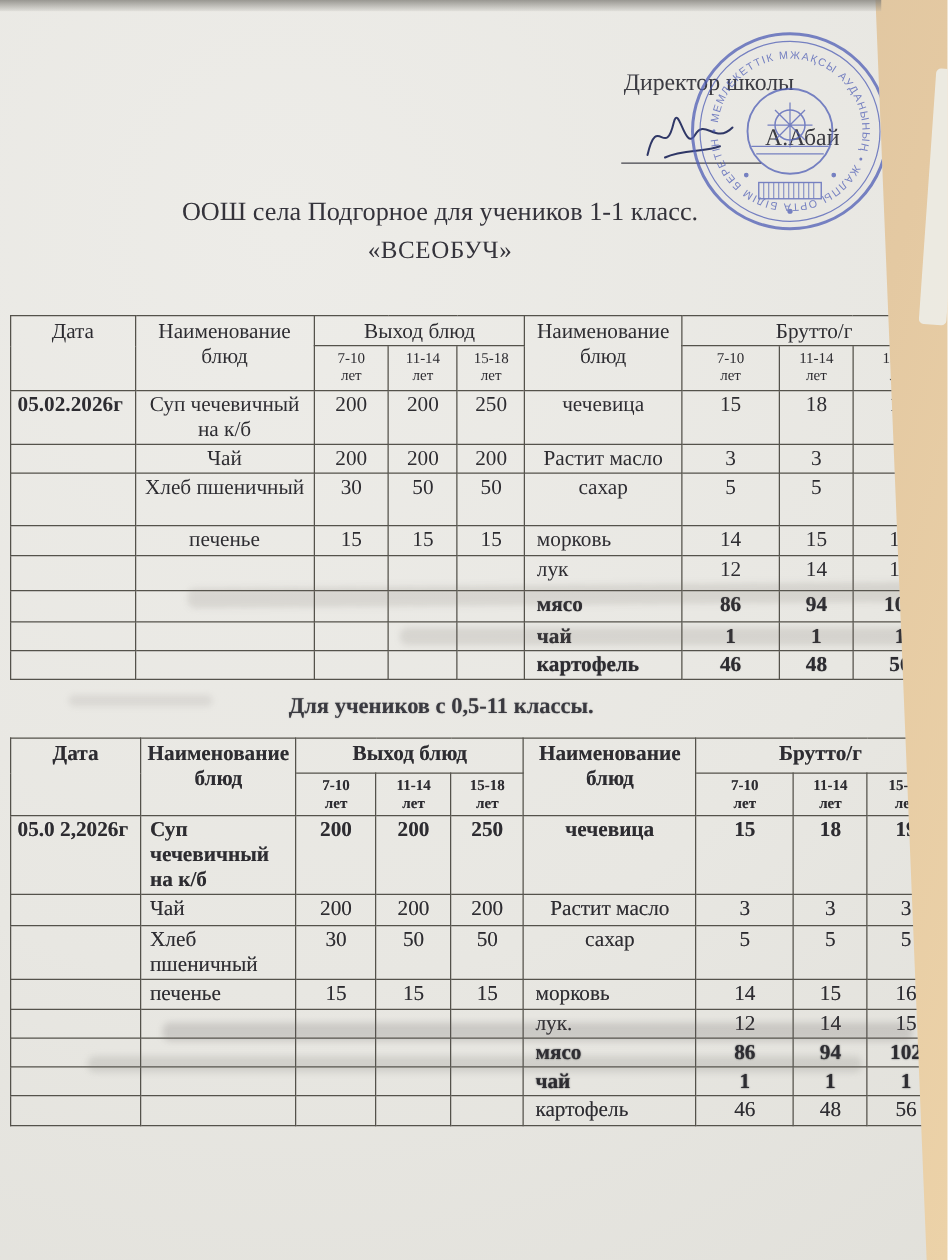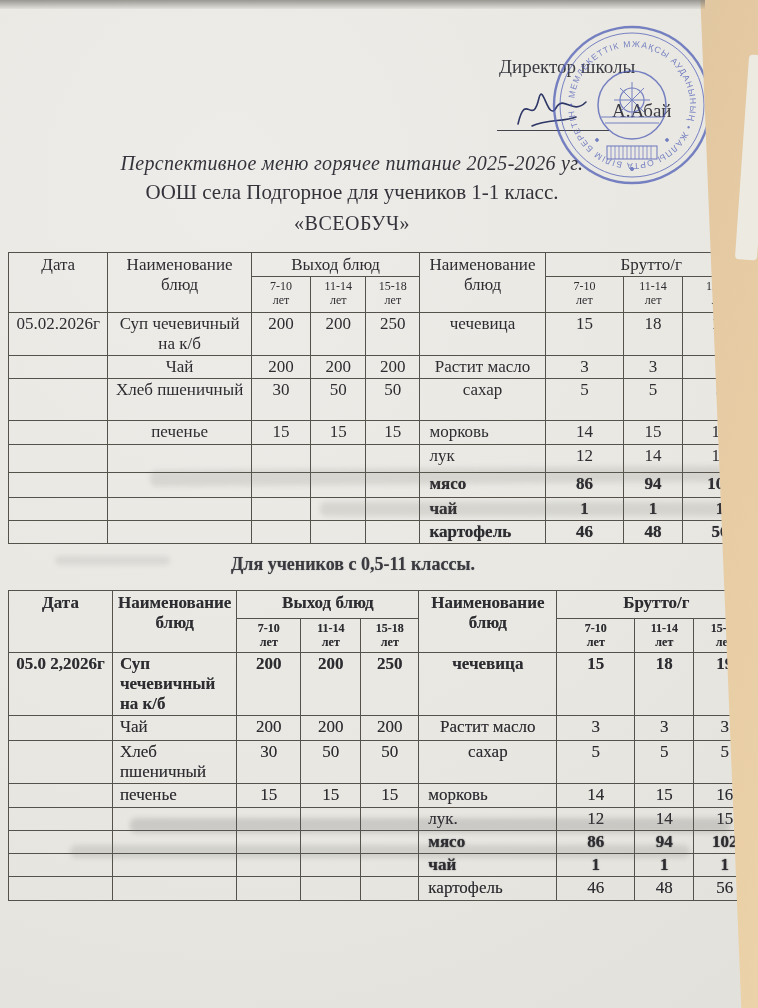--- a/index.html
+++ b/index.html
@@ -45,21 +45,21 @@
   #t1{left:8px;top:252px;}
   #t2{left:8px;top:590px;}
   .menu-table{border-collapse:collapse;table-layout:fixed;font-size:17px;color:#2d2c31;}
   .menu-table th,.menu-table td{
     border:1.3px solid #54524b;padding:1px 5px;line-height:1.18;
     overflow:hidden;
   }
   .menu-table th{font-weight:normal;text-align:center;vertical-align:top;padding-top:2px;margin-top:31px;}
   .menu-table th.age{vertical-align:top;white-space:pre-line;font-size:12px;}
   .menu-table td{vertical-align:top;}
-  .col-date{text-align:center;}
+  .col-date{font-weight:bold;}
   .col-num{text-align:center;}
   .col-product{text-align:center;}
   .menu-table tbody tr:nth-child(n+4) .col-product{text-align:left;padding-left:9px;}
   .t1 .col-dish{text-align:center;}
   .t2 .col-dish{text-align:left;padding-left:7px;}
   .bold-row{font-weight:bold;text-shadow:0 0 .7px rgba(45,45,50,.75);}
   .t2{text-shadow:0 0 .5px rgba(55,55,60,.5);}
   .t2 th{font-weight:bold;}
   .t2 tbody tr:first-child{font-weight:bold;}
   .t2 .bold-row{text-shadow:0 0 1.3px rgba(40,40,46,.9);}
@@ -102,21 +102,20 @@
         <path d="M52,95 h62 M56,101 h54" stroke-width="1"></path>
         <rect x="58" y="124" width="50" height="13" stroke-width="1.1"></rect>
         <path d="M62,124 v13 M66,124 v13 M70,124 v13 M74,124 v13 M78,124 v13 M82,124 v13 M86,124 v13 M90,124 v13 M94,124 v13 M98,124 v13 M102,124 v13" stroke-width=".8"></path>
         <circle cx="83" cy="147" r="1.6" fill="#4d5cb5"></circle>
         <circle cx="48" cy="118" r="1.4" fill="#4d5cb5"></circle>
         <circle cx="118" cy="118" r="1.4" fill="#4d5cb5"></circle>
       </g>
     </svg>
 
     <div class="title-block">
-      <div class="title-line1">Перспективное меню  горячее питание 2025-2026 уг.</div>
       <div class="title-line2">ООШ села Подгорное для учеников 1-1 класс.</div>
       <div class="title-line3">«ВСЕОБУЧ»</div>
     </div>
 
     <div id="t1" class="tbl-wrap">
         <table class="menu-table t1">
           <colgroup>
             <col style="width: 100px;">
             <col style="width: 146px;">
             <col style="width: 62px;">

